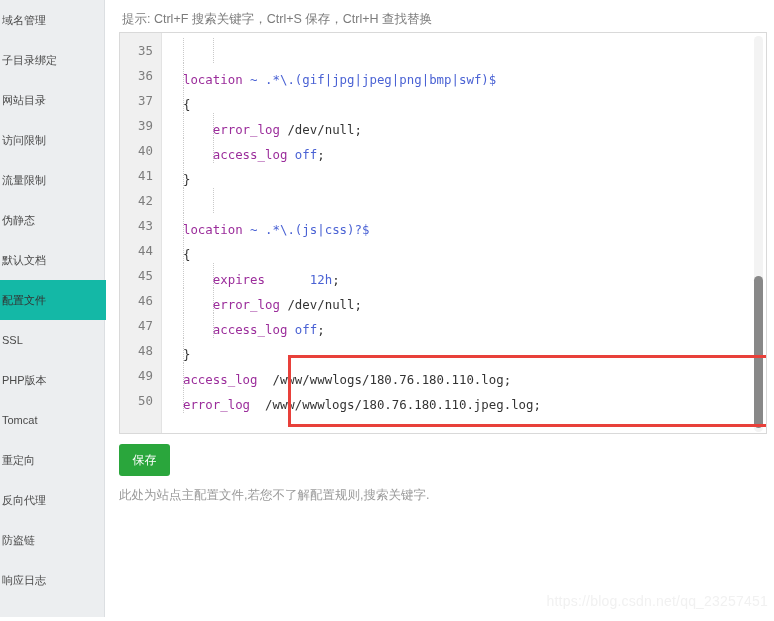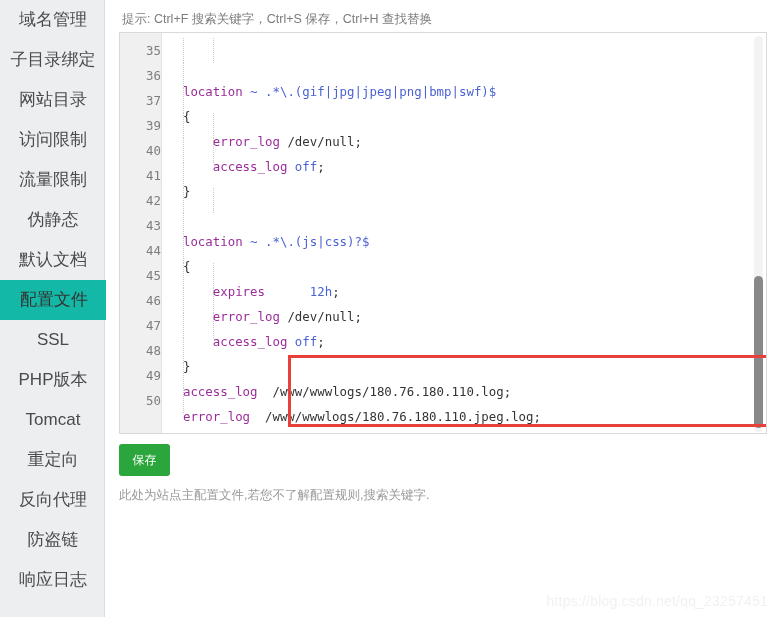--- a/index.html
+++ b/index.html
@@ -15,25 +15,24 @@
   
   #sidebar {
     position: absolute; left: 0; top: 0;
     width: 105px; height: 617px;
     background: #eceef0;
     border-right: 1px solid #dcdfe2;
   }
   .side-item {
     height: 40px; line-height: 40px;
     padding-left: 2px;
-    font-size: 17px;
+    font-size: 11px;
     color: #4a4a4a;
     white-space: nowrap;
     cursor: pointer;
-    text-align: center;
   }
   .side-item.active {
     background: #14b8a6;
     color: #333;
     width: 106px;
   }
 
   
   #main {
     position: absolute; left: 106px; top: 0;
@@ -72,27 +71,27 @@
     height: 25px;
     line-height: 25px;
     font-family: "DejaVu Sans Mono", "Liberation Mono", monospace;
     font-size: 12.4px;
     white-space: pre;
   }
   .ln-no {
     position: absolute; left: 0; top: 0;
     width: 42px; height: 25px;
     text-align: right;
-    padding-right: 1px;
+    padding-right: 9px;
     color: #7d7d7d;
     font-family: "DejaVu Sans Mono", "Liberation Mono", monospace;
     font-size: 12.4px;
   }
   .ln-code {
-    position: absolute; left: 48px; top: 16px;
+    position: absolute; left: 48px; top: 4px;
     height: 25px;
     color: #333333;
   }
   .ln-code-inner { position: relative; z-index: 2; }
 
   
   .guide {
     position: absolute;
     top: 0; width: 1px; height: 25px;
     border-left: 1px dotted #c9c9c9;

